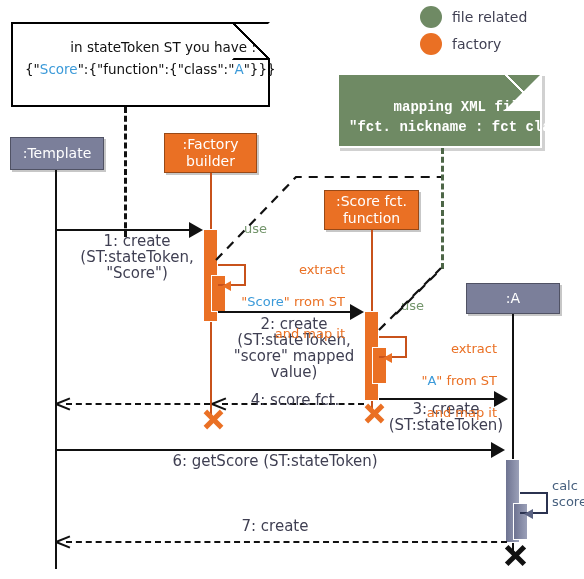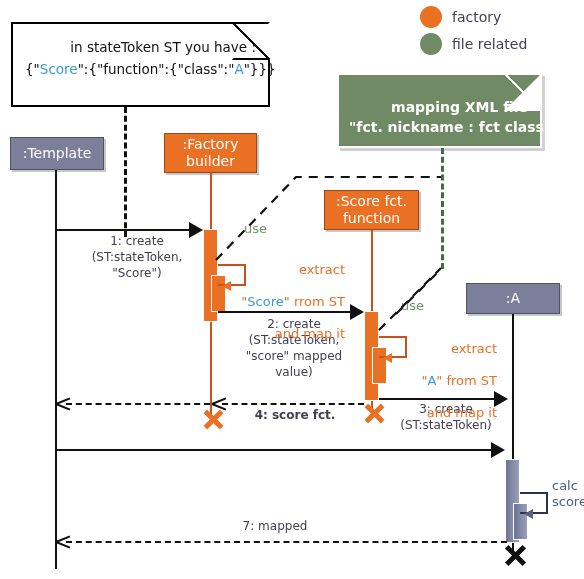--- a/index.html
+++ b/index.html
@@ -95,21 +95,21 @@
   .arrow-l-open:before{transform:rotate(-22deg);}
   .arrow-l-open:after{transform:rotate(22deg);}
   .arrow-r-small{
     position:absolute;width:0;height:0;
     border-top:5px solid transparent;border-bottom:5px solid transparent;
     border-left:9px solid #ea7024;
   }
   .arrow-r-small.grey{border-left-color:#5b6383;}
 
   .msg-label{
-    position:absolute;text-align:center;font-size:12px;line-height:16px;
+    position:absolute;text-align:center;font-size:15px;line-height:16px;
     color:#3f3f52;white-space:pre-line;
   }
   .note-label{
     position:absolute;font-size:13px;line-height:16px;color:#ea7024;
     white-space:pre-line;text-align:right;
   }
   .note-label .tok-blue{color:#3b9ad9;}
   .use-label{position:absolute;font-size:13px;color:#73956b;}
   .calc-label{position:absolute;font-size:13px;line-height:16px;color:#48617f;text-align:left;white-space:pre-line;}
 
@@ -131,39 +131,39 @@
   
   svg.overlay{position:absolute;left:0;top:0;width:584px;height:579px;pointer-events:none;}
 </style>
 </head>
 <body>
 
 <div id="stage">
 
   <div class="abs legend">
     <div class="legend-row">
+      <div class="legend-dot" style="background:#6f8a64;"></div>
+      <div class="legend-label">file related</div>
+    </div>
+    <div class="legend-row">
       <div class="legend-dot" style="background:#ea7024;"></div>
       <div class="legend-label">factory</div>
-    </div>
-    <div class="legend-row">
-      <div class="legend-dot" style="background:#6f8a64;"></div>
-      <div class="legend-label">file related</div>
     </div>
   </div>
 
   <div class="note" style="left:11px;top:22px;width:259px;height:85px;">
     <div class="fold"></div>
     <div class="foldline"></div>
     <div class="note-inner">
       <div class="note-line">in stateToken ST you have :</div>
       <div class="note-line"><span>{"</span><span class="tok-blue">Score</span><span>":{"function":{"class":"</span><span class="tok-blue">A</span><span>"}}}</span></div>
     </div>
   </div>
 
-  <div class="note note-xml" style="left:337px;top:73px;width:205px;height:75px;">
+  <div class="note note-xml" style="left:337px;top:73px;width:205px;height:75px;font-family:Liberation Mono, monospace;">
     <div class="fold"></div>
     <div class="foldline"></div>
     <div class="note-inner" style="padding-top:22px;padding-left:10px;">
       <div class="note-line">mapping XML file</div>
       <div class="note-line">"fct. nickname : fct class"</div>
     </div>
   </div>
 
   <div class="lifeline ll-dashblack" style="left:124px;top:107px;height:130px;"></div>
 
@@ -228,31 +228,32 @@
 "score" mapped
 value)</div>
 
   <div class="msg-line" style="left:379px;top:398px;width:118px;"></div>
   <div class="arrow-r" style="left:494px;top:391px;"></div>
   <div class="msg-label" style="left:386px;top:401px;width:120px;">3: create
 (ST:stateToken)</div>
 
   <div class="msg-line msg-dash" style="left:222px;top:403px;width:142px;"></div>
   <div class="arrow-l-open" style="left:212px;top:395px;"></div>
-  <div class="msg-label" style="left:230px;top:407px;width:130px;font-weight:bold;">4: score fct.</div>
+  <div class="msg-label" style="left:230px;top:392px;width:130px;">4: score fct.</div>
 
   <div class="msg-line msg-dash" style="left:66px;top:403px;width:144px;"></div>
   <div class="arrow-l-open" style="left:56px;top:395px;"></div>
 
   <div class="msg-line" style="left:55px;top:449px;width:442px;"></div>
   <div class="arrow-r" style="left:491px;top:442px;"></div>
+  <div class="msg-label" style="left:120px;top:453px;width:310px;">6: getScore (ST:stateToken)</div>
 
   <div class="msg-line msg-dash" style="left:66px;top:541px;width:441px;"></div>
   <div class="arrow-l-open" style="left:56px;top:533px;"></div>
-  <div class="msg-label" style="left:170px;top:518px;width:210px;">7: mapped</div>
+  <div class="msg-label" style="left:170px;top:518px;width:210px;">7: create</div>
 
   <div class="note-label" style="left:225px;top:246px;width:120px;">
     <div>extract</div>
     <div><span>"</span><span class="tok-blue">Score</span><span>" rrom ST</span></div>
     <div>and map it</div>
   </div>
 
   <div class="note-label" style="left:387px;top:325px;width:110px;">
     <div>extract</div>
     <div><span>"</span><span class="tok-blue">A</span><span>" from ST</span></div>

